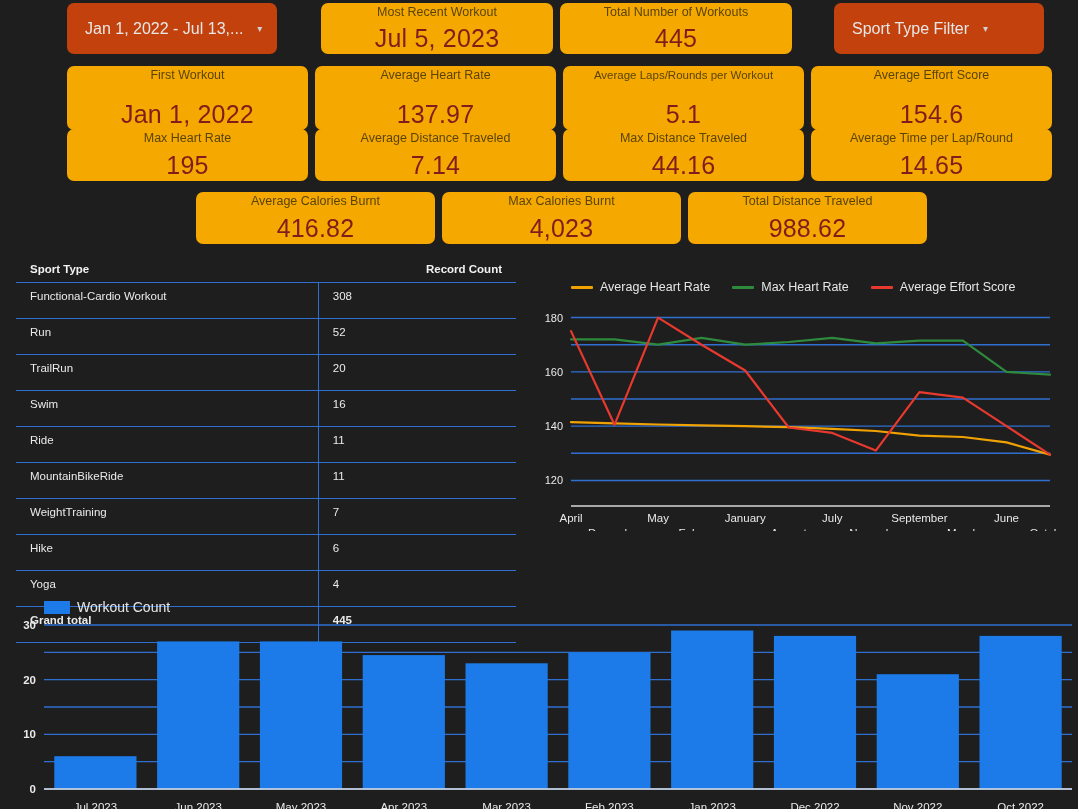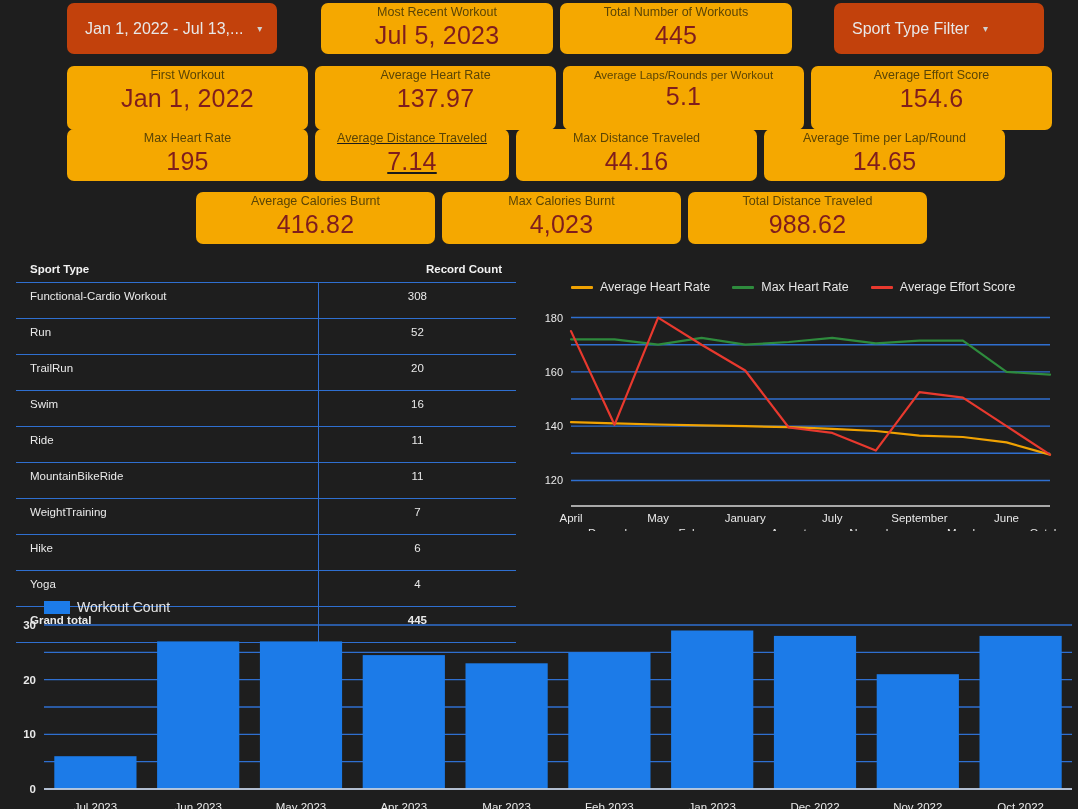--- a/index.html
+++ b/index.html
@@ -18,40 +18,40 @@
   .filter-box {
     background:#c2410c; border-radius:7px;
     display:flex; align-items:center; justify-content:flex-start;
     padding: 0 14px 0 18px; color:#e8e8e8; font-size:16px;
     cursor:pointer; white-space:nowrap;
   }
   .filter-box .caret { font-size:10px; color:#d0d0d0; margin-left:14px; }
 
   .kpi {
     background:#F5A800; border-radius:7px;
-    display:flex; flex-direction:column; align-items:center; justify-content:flex-start;
+    display:flex; flex-direction:column; align-items:center; justify-content:space-between;
     color:#1b1b1b; overflow:hidden; padding: 2px 4px;
   }
   .kpi .lbl { font-size:12.5px; color:#5a4405; line-height:1.25; white-space:nowrap; }
   .kpi .val { font-size:25px; font-weight:300; color:#7f1d1d; line-height:1.12; letter-spacing:.2px; }
   .kpi.small-lbl .lbl { font-size:11.5px; }
 
   
   .tbl-wrap { position:absolute; left:16px; top:263px; width:500px; }
   table { width:100%; border-collapse:collapse; }
   th {
     text-align:left; font-size:11.5px; font-weight:bold; color:#f2f2f2;
     padding: 0 8px 7px 14px;
   }
   th.num { text-align:right; padding-right:14px; }
   td {
     font-size:11.5px; color:#eaeaea; padding: 7px 8px 16px 14px;
     border-bottom:1px solid #2f6fd0; border-top:1px solid #2f6fd0;
   }
-  td.num { text-align:center; padding-right:14px; border-left:1px solid #2f6fd0; }
+  td.num { text-align:left; padding-right:14px; border-left:1px solid #2f6fd0; }
   tr.total td { font-weight:bold; }
 
   
   .legend { display:flex; align-items:center; gap:22px; }
   .legend .item { display:flex; align-items:center; gap:7px; font-size:12.5px; color:#e6e6e6; white-space:nowrap; }
   .legend .swatch-line { width:22px; height:3px; border-radius:1px; }
   .legend .swatch-box { width:26px; height:13px; }
 
   .linechart { position:absolute; left:523px; top:276px; width:555px; height:285px; }
   .linechart .legend { position:absolute; left:48px; top:4px; }
@@ -104,21 +104,21 @@
       <div class="lbl">Average Effort Score</div>
       <div class="val">154.6</div>
     </div>
   </div>
 
   <div class="row" style="position:absolute;left:67px;top:129px;width:1004px;height:52px;">
     <div class="kpi" style="width:241px;">
       <div class="lbl">Max Heart Rate</div>
       <div class="val">195</div>
     </div>
-    <div class="kpi" style="width:194px;text-decoration:underline;">
+    <div class="kpi" style="width:241px;">
       <div class="lbl">Average Distance Traveled</div>
       <div class="val">7.14</div>
     </div>
     <div class="kpi" style="width:241px;">
       <div class="lbl">Max Distance Traveled</div>
       <div class="val">44.16</div>
     </div>
     <div class="kpi" style="width:241px;">
       <div class="lbl">Average Time per Lap/Round</div>
       <div class="val">14.65</div>

